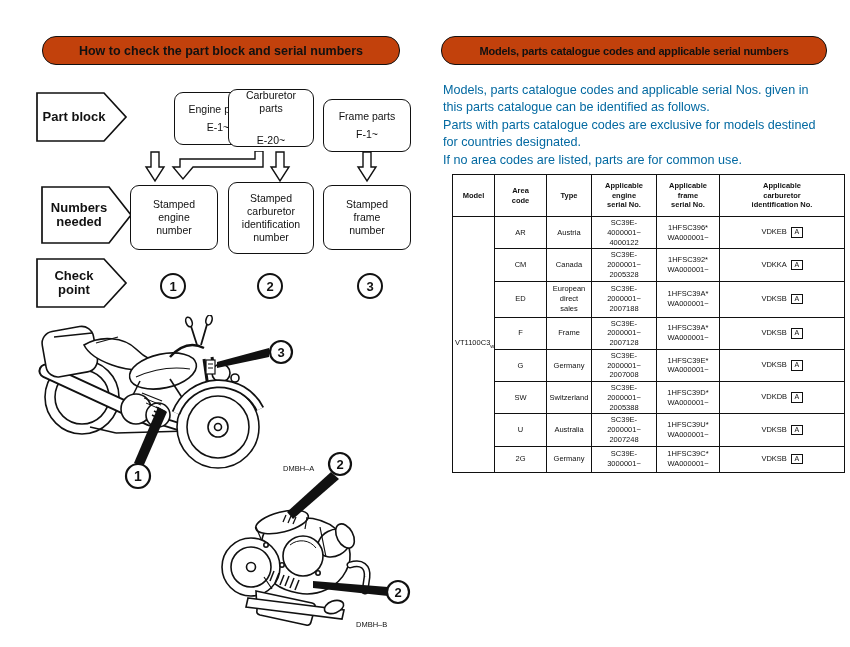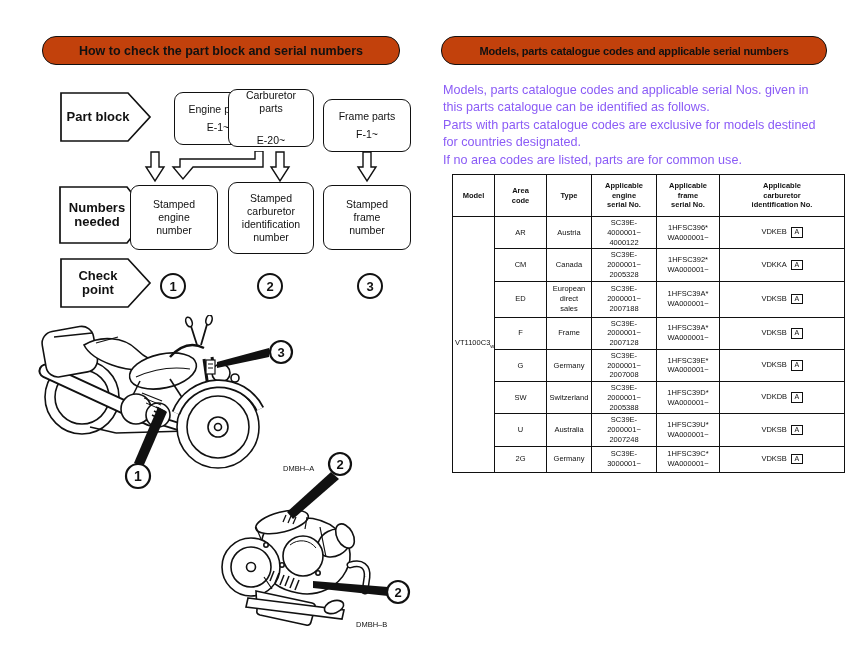--- a/index.html
+++ b/index.html
@@ -13,21 +13,21 @@
   .prewrap{white-space:pre-line;}
   
   .banner{
     border:1.6px solid #111;border-radius:14px;
     display:flex;align-items:center;justify-content:center;
     font-weight:bold;background:#c2410c;
   }
   #left-title{left:42px;top:36px;width:356px;height:27px;font-size:12.5px;}
   #right-title{left:441px;top:36px;width:384px;height:27px;font-size:11px;letter-spacing:-0.2px;}
   
-  .chev{position:absolute;margin-left:24px;}
+  .chev{position:absolute;}
   .chev svg{position:absolute;left:0;top:0;}
   .chev .lbl{
     position:absolute;left:0;top:0;width:76px;height:100%;
     display:flex;align-items:center;justify-content:center;
     font-weight:bold;font-size:13px;line-height:1.1;text-align:center;
   }
   
   .fbox{
     position:absolute;border:1.3px solid #111;border-radius:9px;background:#fff;
     display:flex;flex-direction:column;align-items:center;justify-content:center;
@@ -35,21 +35,21 @@
   }
   .fbox .code{margin-top:5px;}
   
   .cpt{
     position:absolute;width:22px;height:22px;border:2px solid #111;border-radius:50%;
     display:flex;align-items:center;justify-content:center;
     font-weight:bold;font-size:13px;background:#fff;
   }
   
   #intro{
-    left:443px;top:82px;width:392px;font-size:12.6px;line-height:1.38;color:#8b5cf6;
+    left:443px;top:82px;width:392px;font-size:12.6px;line-height:1.38;color:#0369a1;
   }
   #serial-table{left:452px;top:174px;}
   table{border-collapse:collapse;table-layout:fixed;width:392px;background:#fff;}
   th,td{
     border:1px solid #111;text-align:center;vertical-align:middle;
     font-size:7.5px;line-height:1.3;padding:1px 2px;white-space:pre-line;
     font-family:"Liberation Sans","DejaVu Sans",sans-serif;color:#111;
   }
   th{font-weight:bold;}
   td sub{font-size:5.5px;}
@@ -90,21 +90,21 @@
 
 <svg class="abs" style="left:130px;top:151px;" width="290" height="34" viewBox="0 0 290 34">
   <g fill="#fff" stroke="#111" stroke-width="1.4" stroke-linejoin="miter">
     <polygon points="21,1 29,1 29,16 34,16 25,30 16,16 21,16"></polygon>
     <polygon points="50,8 125,8 125,0 133,0 133,16 63,16 53,28 43,16 50,16"></polygon>
     <polygon points="146,1 154,1 154,16 159,16 150,30 141,16 146,16"></polygon>
     <polygon points="233,1 241,1 241,16 246,16 237,30 228,16 233,16"></polygon>
   </g>
 </svg>
 
-<div class="chev" style="left:35px;top:186px;width:92px;height:58px;">
+<div class="chev" style="left:41px;top:186px;width:92px;height:58px;">
   <svg width="92" height="58" viewBox="0 0 92 58">
     <polygon points="1,1 68,1 90,29 68,57 1,57" fill="#fff" stroke="#111" stroke-width="1.7"></polygon>
   </svg>
   <div class="lbl prewrap">Numbers
 needed</div>
 </div>
 
 <div class="fbox" style="left:130px;top:185px;width:86px;height:63px;">
   <div class="prewrap">Stamped
 engine

